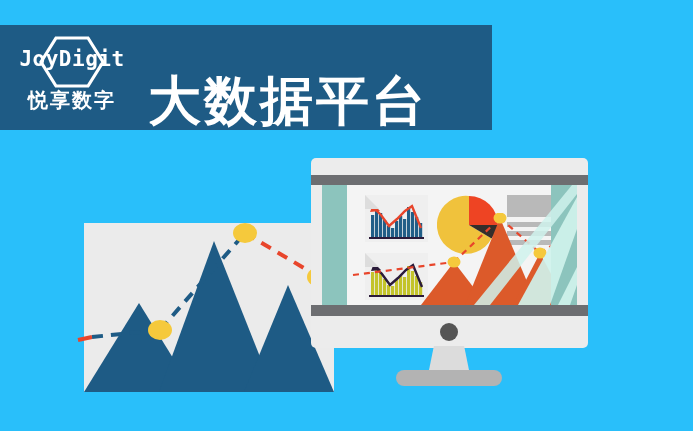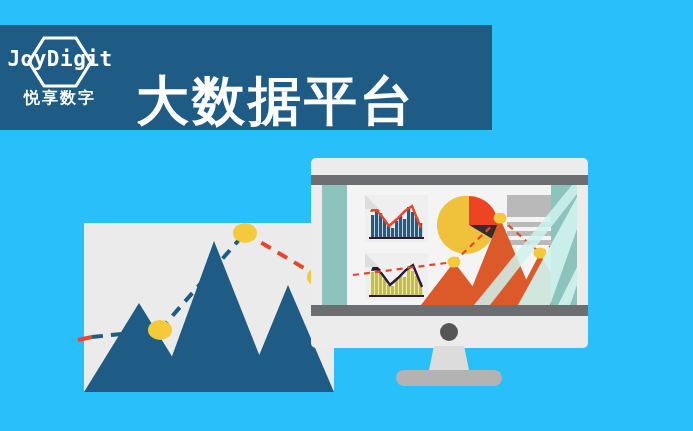--- a/index.html
+++ b/index.html
@@ -24,20 +24,21 @@
     width: 492px;
     height: 105px;
     background: #1E5B85;
     display: flex;
     align-items: center;
   }
   #logo-block {
     position: relative;
     width: 120px;
     height: 92px;
+    margin-left: 12px;
     flex: none;
   }
   #logo-hex {
     position: absolute;
     left: 27px;
     top: 4px;
     width: 66px;
     height: 52px;
   }
   #logo-wordmark {
@@ -54,21 +55,21 @@
     line-height: 1;
     white-space: nowrap;
   }
   #logo-sub {
     position: absolute;
     left: 0;
     top: 58px;
     width: 120px;
     text-align: center;
     color: #ffffff;
-    font-size: 16px;
+    font-size: 20px;
     font-weight: bold;
     letter-spacing: 2px;
     line-height: 1;
     white-space: nowrap;
   }
   #banner-title {
     color: #ffffff;
     font-size: 53px;
     font-weight: bold;
     letter-spacing: 3px;

